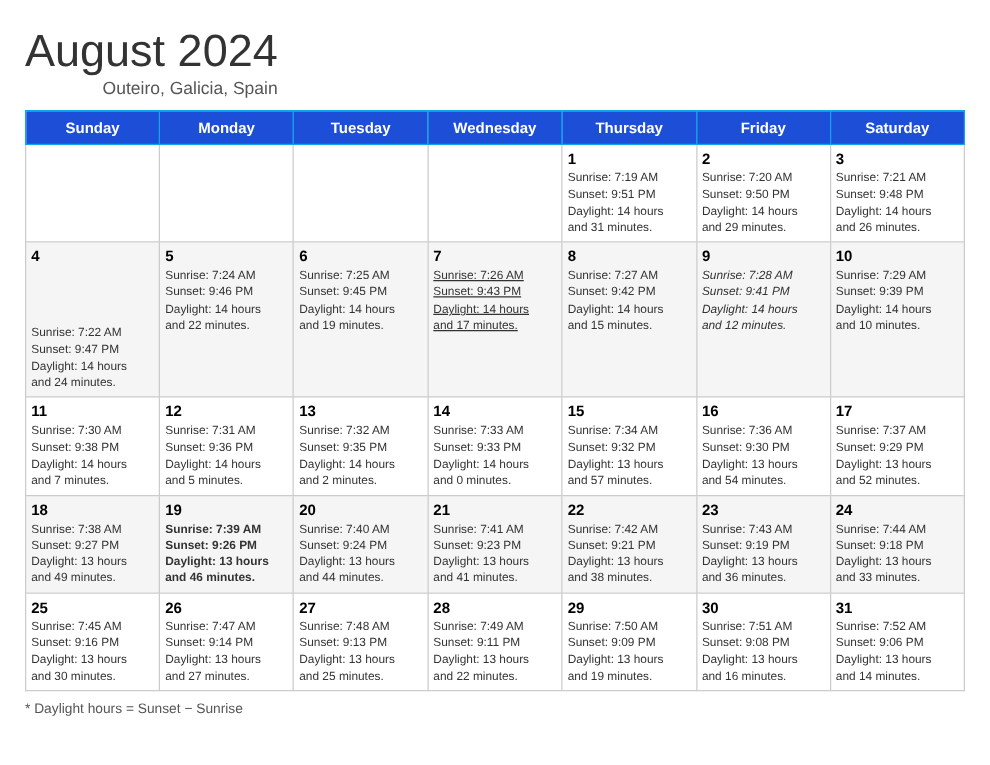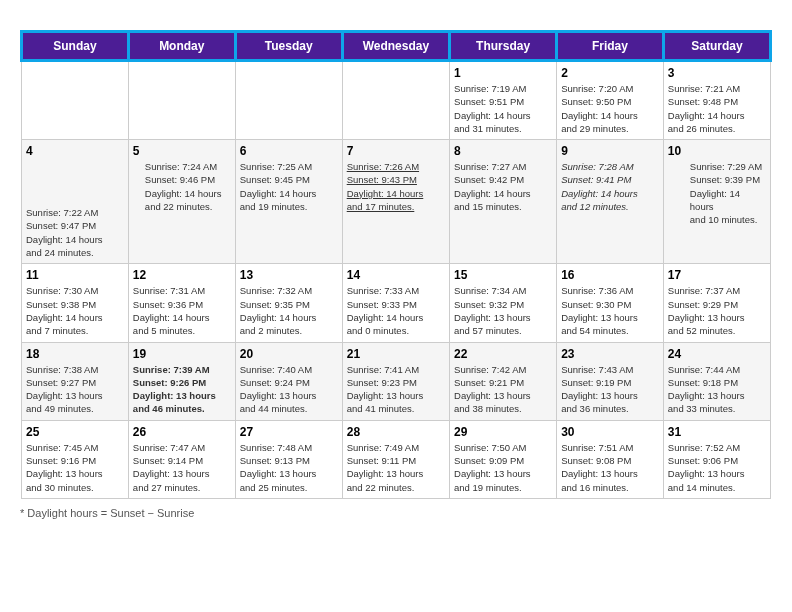--- a/index.html
+++ b/index.html
@@ -43,26 +43,26 @@
     .subtitle {
       font-size: 14px;
       color: #555;
     }
     table {
       width: 100%;
       border-collapse: collapse;
       font-size: 10px;
     }
     thead tr th {
-      background-color: #4c1d95;
+      background-color: #1d4ed8;
       color: #fff;
       padding: 6px 4px;
       text-align: center;
       font-size: 12px;
-      border: 3px solid #0ea5e9;
+      border: 1px solid #0ea5e9;
     }
     tbody tr td {
       border: 1px solid #ccc;
       vertical-align: top;
       padding: 4px;
       width: 108px;
       min-height: 80px;
       background: #fff;
     }
     tbody tr:nth-child(even) td {
@@ -83,20 +83,24 @@
     .footer {
       margin-top: 8px;
       font-size: 11px;
       color: #555;
     }
   </style>
 </head>
 <body>
 
 <div class="header">
+  <div class="title-block">
+    <div class="month-title">August 2024</div>
+    <div class="subtitle">Outeiro, Galicia, Spain</div>
+  </div>
 </div>
 
 <table>
   <thead>
     <tr>
 
     <th>Sunday</th>
         <th>Monday</th>
         <th>Tuesday</th>
         <th>Wednesday</th>
@@ -136,21 +140,21 @@
       <tr>
         <td>
           <span class="day-num">4</span>
           <div class="day-info" style="white-space: pre-line; margin-top: 48px;">Sunrise: 7:22 AM
 Sunset: 9:47 PM
 Daylight: 14 hours
 and 24 minutes.</div>
         </td>
         <td>
           <span class="day-num">5</span>
-          <div class="day-info" style="white-space: pre-line; margin-left: 12px;">Sunrise: 7:24 AM
+          <div class="day-info" style="white-space: pre-line;">Sunrise: 7:24 AM
 Sunset: 9:46 PM
 Daylight: 14 hours
 and 22 minutes.</div>
         </td>
         <td>
           <span class="day-num">6</span>
           <div class="day-info" style="white-space: pre-line;">Sunrise: 7:25 AM
 Sunset: 9:45 PM
 Daylight: 14 hours
 and 19 minutes.</div>
@@ -171,21 +175,21 @@
         </td>
         <td>
           <span class="day-num">9</span>
           <div class="day-info" style="white-space: pre-line; font-style: italic;">Sunrise: 7:28 AM
 Sunset: 9:41 PM
 Daylight: 14 hours
 and 12 minutes.</div>
         </td>
         <td>
           <span class="day-num">10</span>
-          <div class="day-info" style="white-space: pre-line; margin-left: 22px;">Sunrise: 7:29 AM
+          <div class="day-info" style="white-space: pre-line;">Sunrise: 7:29 AM
 Sunset: 9:39 PM
 Daylight: 14 hours
 and 10 minutes.</div>
         </td>
       </tr>
       <tr>
         <td>
           <span class="day-num">11</span>
           <div class="day-info" style="white-space: pre-line;">Sunrise: 7:30 AM
 Sunset: 9:38 PM

